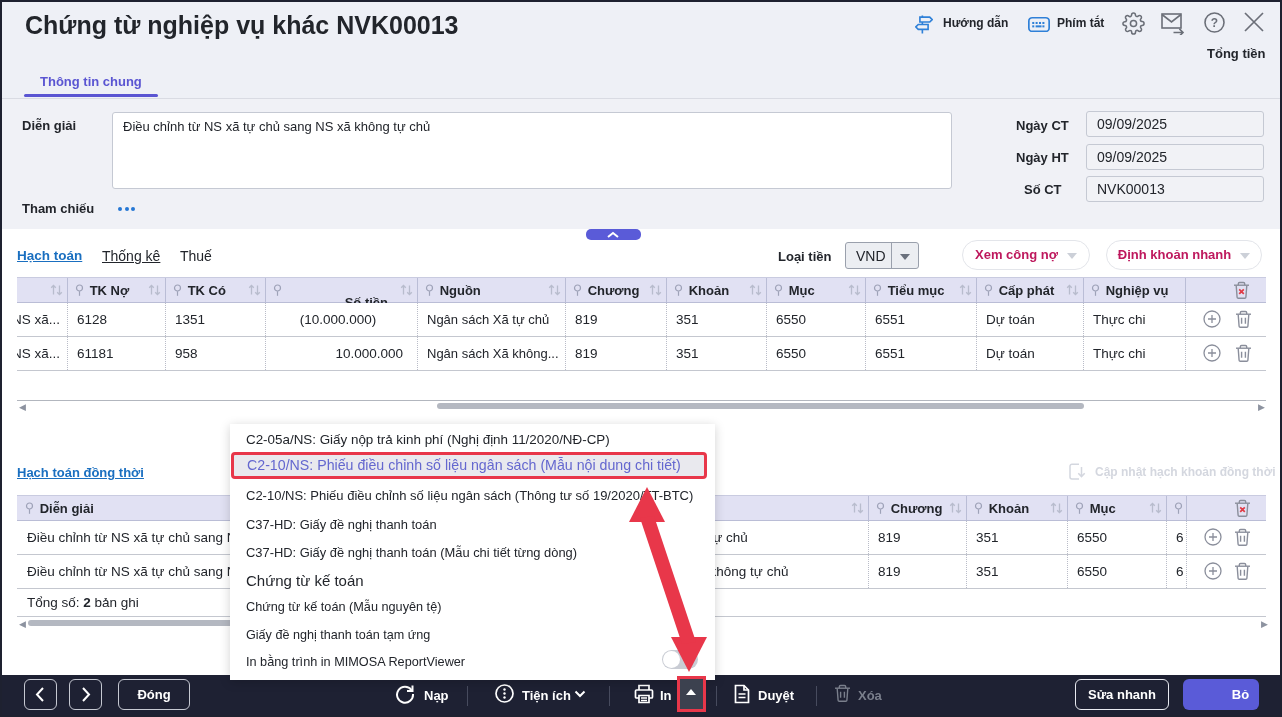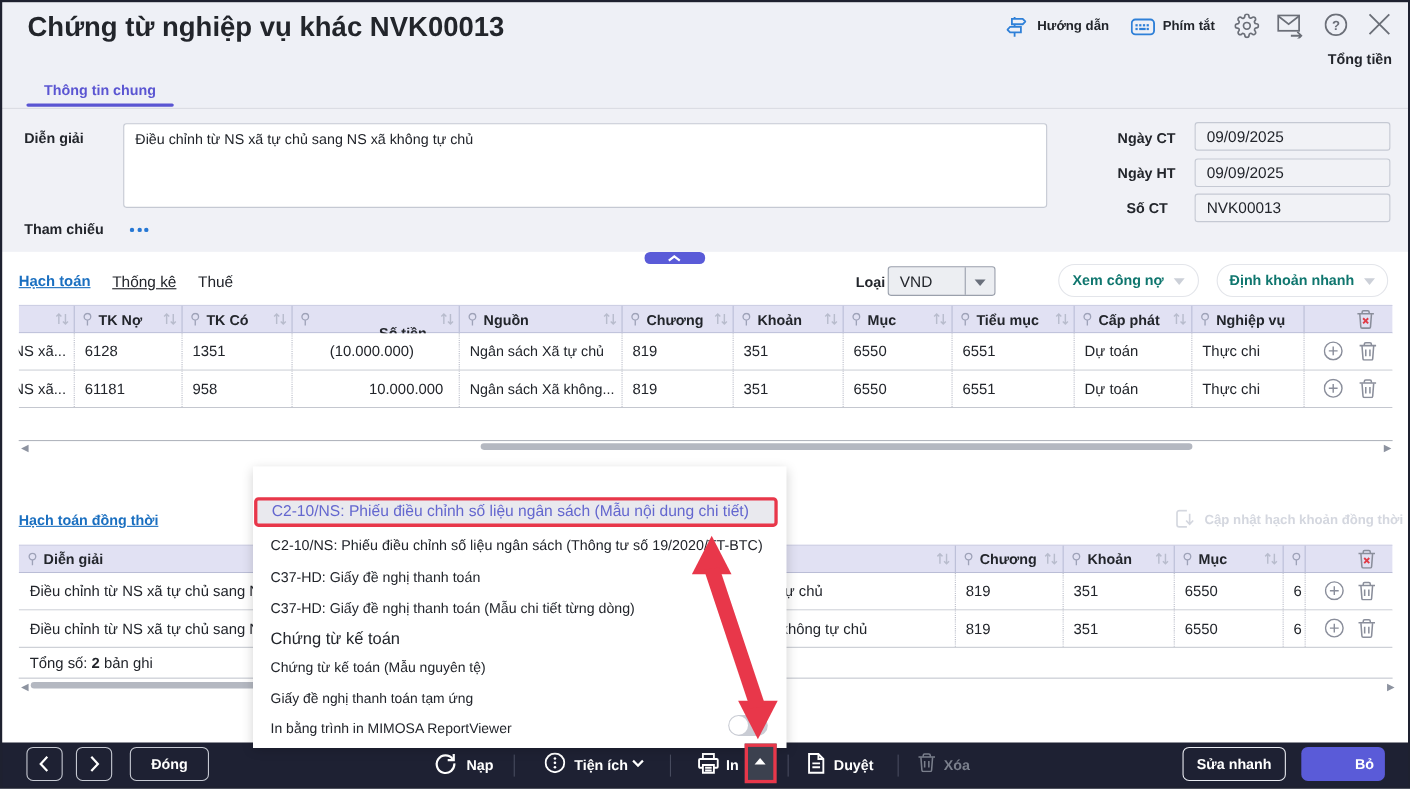--- a/index.html
+++ b/index.html
@@ -18,25 +18,25 @@
 #diengiai-box { position:absolute; left:112px; top:112px; width:840px; height:77px; background:#fff; border:1px solid #c5c9d3; border-radius:3px; font-size:13px; color:#22252b; padding:6px 10px; }
 .rinput { position:absolute; left:1086px; width:178px; height:26px; background:#f1f2f6; border:1px solid #c5c9d3; border-radius:3px; font-size:14px; color:#22252b; line-height:24px; padding-left:10px; }
 #dots { position:absolute; left:118px; top:207px; width:18px; height:4px; }
 #dots i { position:absolute; top:0; width:4px; height:4px; border-radius:2px; background:#2577d4; }
 #collapse { position:absolute; left:586px; top:229px; width:55px; height:11px; background:#5a5bd8; border-radius:5px; z-index:5; }
 #collapse svg { position:absolute; left:20px; top:2px; }
 #subtabs { position:absolute; left:0; top:229px; width:1282px; height:48px; background:#fff; }
 #ht-link { position:absolute; left:17px; top:19px; font-size:13.5px; font-weight:bold; color:#1a6fc0; text-decoration:underline; }
 .subtab { position:absolute; top:19px; font-size:14px; color:#22252b; }
 #loaitien { position:absolute; left:778px; top:20px; font-size:13px; font-weight:bold; color:#22252b; }
-#vnd { position:absolute; left:807px; top:13px; width:98px; height:27px; background:#eceef2; border:1px solid #9aa0ac; border-radius:3px; }
+#vnd { position:absolute; left:845px; top:13px; width:74px; height:27px; background:#eceef2; border:1px solid #9aa0ac; border-radius:3px; }
 #vnd span { position:absolute; left:10px; top:5px; font-size:14px; color:#22252b; }
 #vnd .sep { position:absolute; right:26px; top:0; width:1px; height:25px; background:#9aa0ac; }
 #vnd .car { position:absolute; right:8px; top:11px; width:0; height:0; border-left:5px solid transparent; border-right:5px solid transparent; border-top:6px solid #6a707c; }
-.pill { position:absolute; top:11px; height:30px; border:1px solid #e3e5ea; border-radius:15px; color:#0f766e; font-size:13px; font-weight:bold; text-align:center; }
+.pill { position:absolute; top:11px; height:30px; border:1px solid #e3e5ea; border-radius:15px; color:#be185d; font-size:13px; font-weight:bold; text-align:center; }
 .pill .car { display:inline-block; width:0; height:0; border-left:5px solid transparent; border-right:5px solid transparent; border-top:6px solid #ccd0d8; margin-left:9px; }
 .tbl { position:absolute; left:17px; width:1249px; overflow:hidden; }
 .thead { position:relative; height:26px; background:#e1e1f3; border-top:1px solid #c9cbe0; border-bottom:1px solid #babdd6; }
 .th { position:absolute; top:0; height:26px; font-size:13px; font-weight:bold; color:#22252b; line-height:25px; white-space:nowrap; }
 .trow { position:relative; height:34px; background:#fff; border-bottom:1px solid #c4c7cf; }
 .td { position:absolute; top:0; height:33px; font-size:13.5px; color:#22252b; line-height:33px; white-space:nowrap; overflow:hidden; }
 .vline { position:absolute; top:0; width:0; height:100%; border-left:1px dotted #b9bcc8; }
 .vlineh { position:absolute; top:0; width:0; height:100%; border-left:1px solid #babdd6; }
 .hscroll { position:absolute; height:10px; }
 .hthumb { position:absolute; top:1px; height:6px; background:#b4b8c1; border-radius:3px; }
@@ -517,20 +517,21 @@
 <div id="totalrow" style="position:absolute; left:17px; top:589px; width:1249px; height:28px; background:#fff; border-bottom:1px solid #c4c7cf; font-size:13.5px; color:#22252b; line-height:28px;">
   <span style="margin-left:10px;">Tổng số: <b>2</b> bản ghi</span>
 </div>
 <div class="hscroll" style="left:0; top:619px; width:1282px;">
   <div class="sarrow" style="left:19px;">◀</div>
   <div class="hthumb" style="left:28px; width:500px;"></div>
   <div class="sarrow" style="left:1261px;">▶</div>
 </div>
 
 <div id="menu">
+    <div class="mitem" style="top:8px; font-size:13.4px;">C2-05a/NS: Giấy nộp trả kinh phí (Nghị định 11/2020/NĐ-CP)</div>
     <div id="msel">
       <span>C2-10/NS: Phiếu điều chỉnh số liệu ngân sách (Mẫu nội dung chi tiết)</span>
     </div>
     <div class="mitem" style="top:64px; font-size:13px;">C2-10/NS: Phiếu điều chỉnh số liệu ngân sách (Thông tư số 19/2020/TT-BTC)</div>
     <div class="mitem" style="top:93px; font-size:12.9px;">C37-HD: Giấy đề nghị thanh toán</div>
     <div class="mitem" style="top:121px; font-size:12.9px;">C37-HD: Giấy đề nghị thanh toán (Mẫu chi tiết từng dòng)</div>
     <div class="mitem" style="top:148px; font-size:15px;">Chứng từ kế toán</div>
     <div class="mitem" style="top:176px; font-size:12.7px;">Chứng từ kế toán (Mẫu nguyên tệ)</div>
     <div class="mitem" style="top:204px; font-size:12.6px;">Giấy đề nghị thanh toán tạm ứng</div>
     <div class="mitem" style="top:231px; font-size:12.7px;">In bằng trình in MIMOSA ReportViewer</div>

